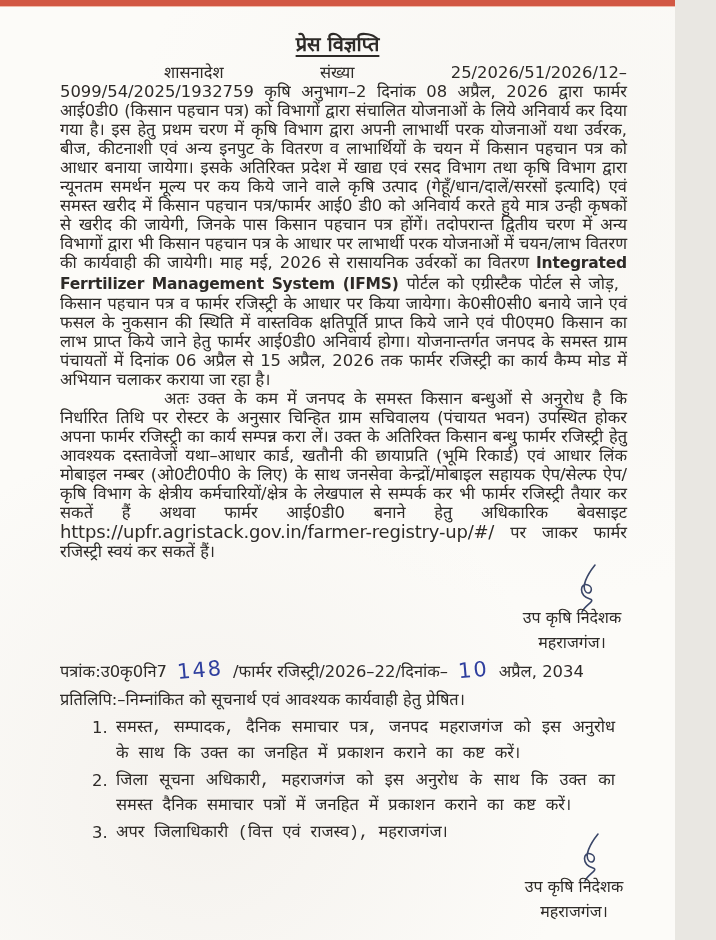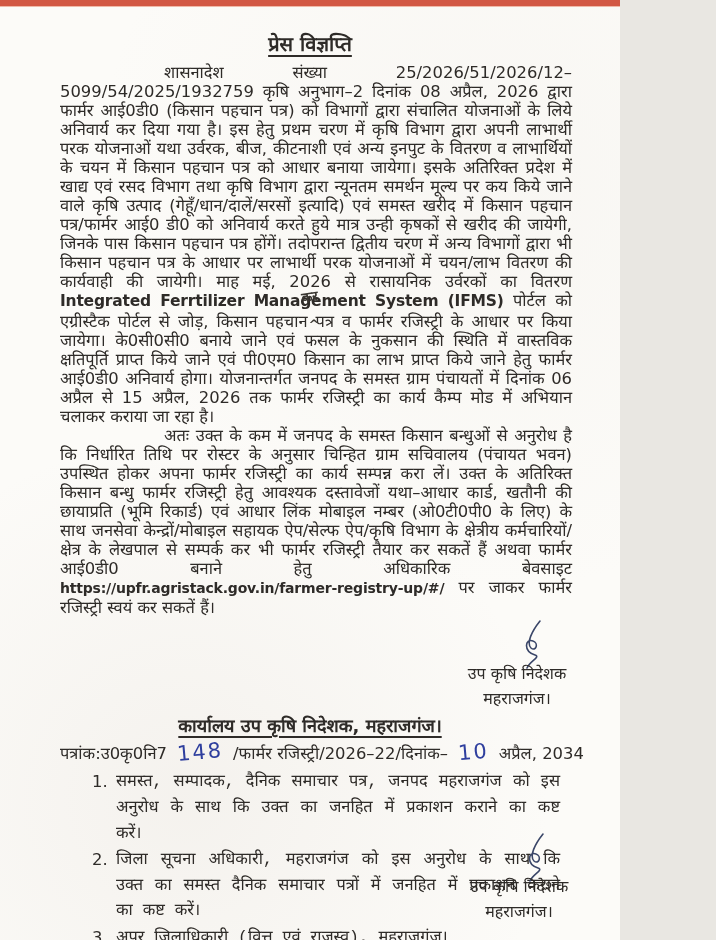--- a/index.html
+++ b/index.html
@@ -2,21 +2,21 @@
 <html lang="hi"><head>
 <meta charset="utf-8">
 <style>
   html,body{margin:0;padding:0;}
   body{
     width:716px;height:940px;overflow:hidden;
     font-family:"DejaVu Sans",sans-serif;
     background:#e9e7e2;
   }
   .page{
-    position:relative;width:620px;height:940px;overflow:hidden;
+    position:relative;width:675px;height:940px;overflow:hidden;
     background:
       radial-gradient(circle at 30% 85%, rgba(210,200,190,.18), transparent 40%),
       radial-gradient(circle at 80% 20%, rgba(220,214,205,.12), transparent 45%),
       #fcfbf8;
     color:#2e2b28;
   }
   .top-strip{
     position:absolute;top:0;left:0;width:716px;height:6px;
     background:#d25844;border-bottom:1px solid #f0b9a8;
   }
@@ -24,21 +24,21 @@
     margin:30px 0 6px 0;text-align:center;
     font-size:20px;font-weight:bold;
     text-decoration:underline;text-underline-offset:4px;text-decoration-thickness:2px;
   }
   .body-text{
     margin:0 48px 0 60px;
     font-size:16.4px;line-height:19px;text-align:justify;
   }
   .para{ text-indent:104px; margin:0; }
   .en-bold{ font-weight:bold; font-size:15.5px; letter-spacing:-.2px; }
-  .url-bold{ font-weight:bold; font-size:14px; letter-spacing:-.2px; }
+  .url-bold{ font-weight:normal; font-size:18px; letter-spacing:-.2px; }
   
   .ins-wrap{ position:relative; display:inline-block; width:8px; height:1em; vertical-align:baseline;}
   .ins-text{
     position:absolute; left:-10px; bottom:13px;
     color:#3a3732; font-size:14px; font-weight:bold;
     transform:rotate(-8deg); white-space:nowrap;
   }
   .ins-caret{
     position:absolute; left:-4px; bottom:-7px;
     color:#3a3732; font-size:13px; font-weight:bold;
@@ -93,24 +93,24 @@
   </div>
 
   <div class="sig-block">
     <svg class="sig-svg" width="42" height="52" viewBox="0 0 42 52">
       <path d="M30,2 C22,12 16,24 21,29 C26,33 29,24 23,22 C15,19 13,32 25,36 C31,38 20,42 17,49" fill="none" stroke="#3a4668" stroke-width="1.6" stroke-linecap="round"></path>
     </svg>
     <span>उप कृषि निदेशक</span>
     <span>महराजगंज।</span>
   </div>
 
-  <div class="office-heading">कार्यालय उप कृषि निदेशक, महराजगंज।</div>
 
   <div class="letter-line"><span>पत्रांक:उ0कृ0नि7</span><span class="hand">148</span><span>/फार्मर रजिस्ट्री/2026–22/दिनांक–</span><span class="hand">10</span><span>अप्रैल, 2034</span></div>
 
+  <div class="copies-intro">प्रतिलिपि:–निम्नांकित को सूचनार्थ एवं आवश्यक कार्यवाही हेतु प्रेषित।</div>
 
   <div class="copy-list">
     <div class="copy-item">
       <span class="num">1.</span>
       <span class="txt">समस्त, सम्पादक, दैनिक समाचार पत्र, जनपद महराजगंज को इस अनुरोध के साथ कि उक्त का जनहित में प्रकाशन कराने का कष्ट करें।</span>
     </div>
     <div class="copy-item">
       <span class="num">2.</span>
       <span class="txt">जिला सूचना अधिकारी, महराजगंज को इस अनुरोध के साथ कि उक्त का समस्त दैनिक समाचार पत्रों में जनहित में प्रकाशन कराने का कष्ट करें।</span>
     </div>

